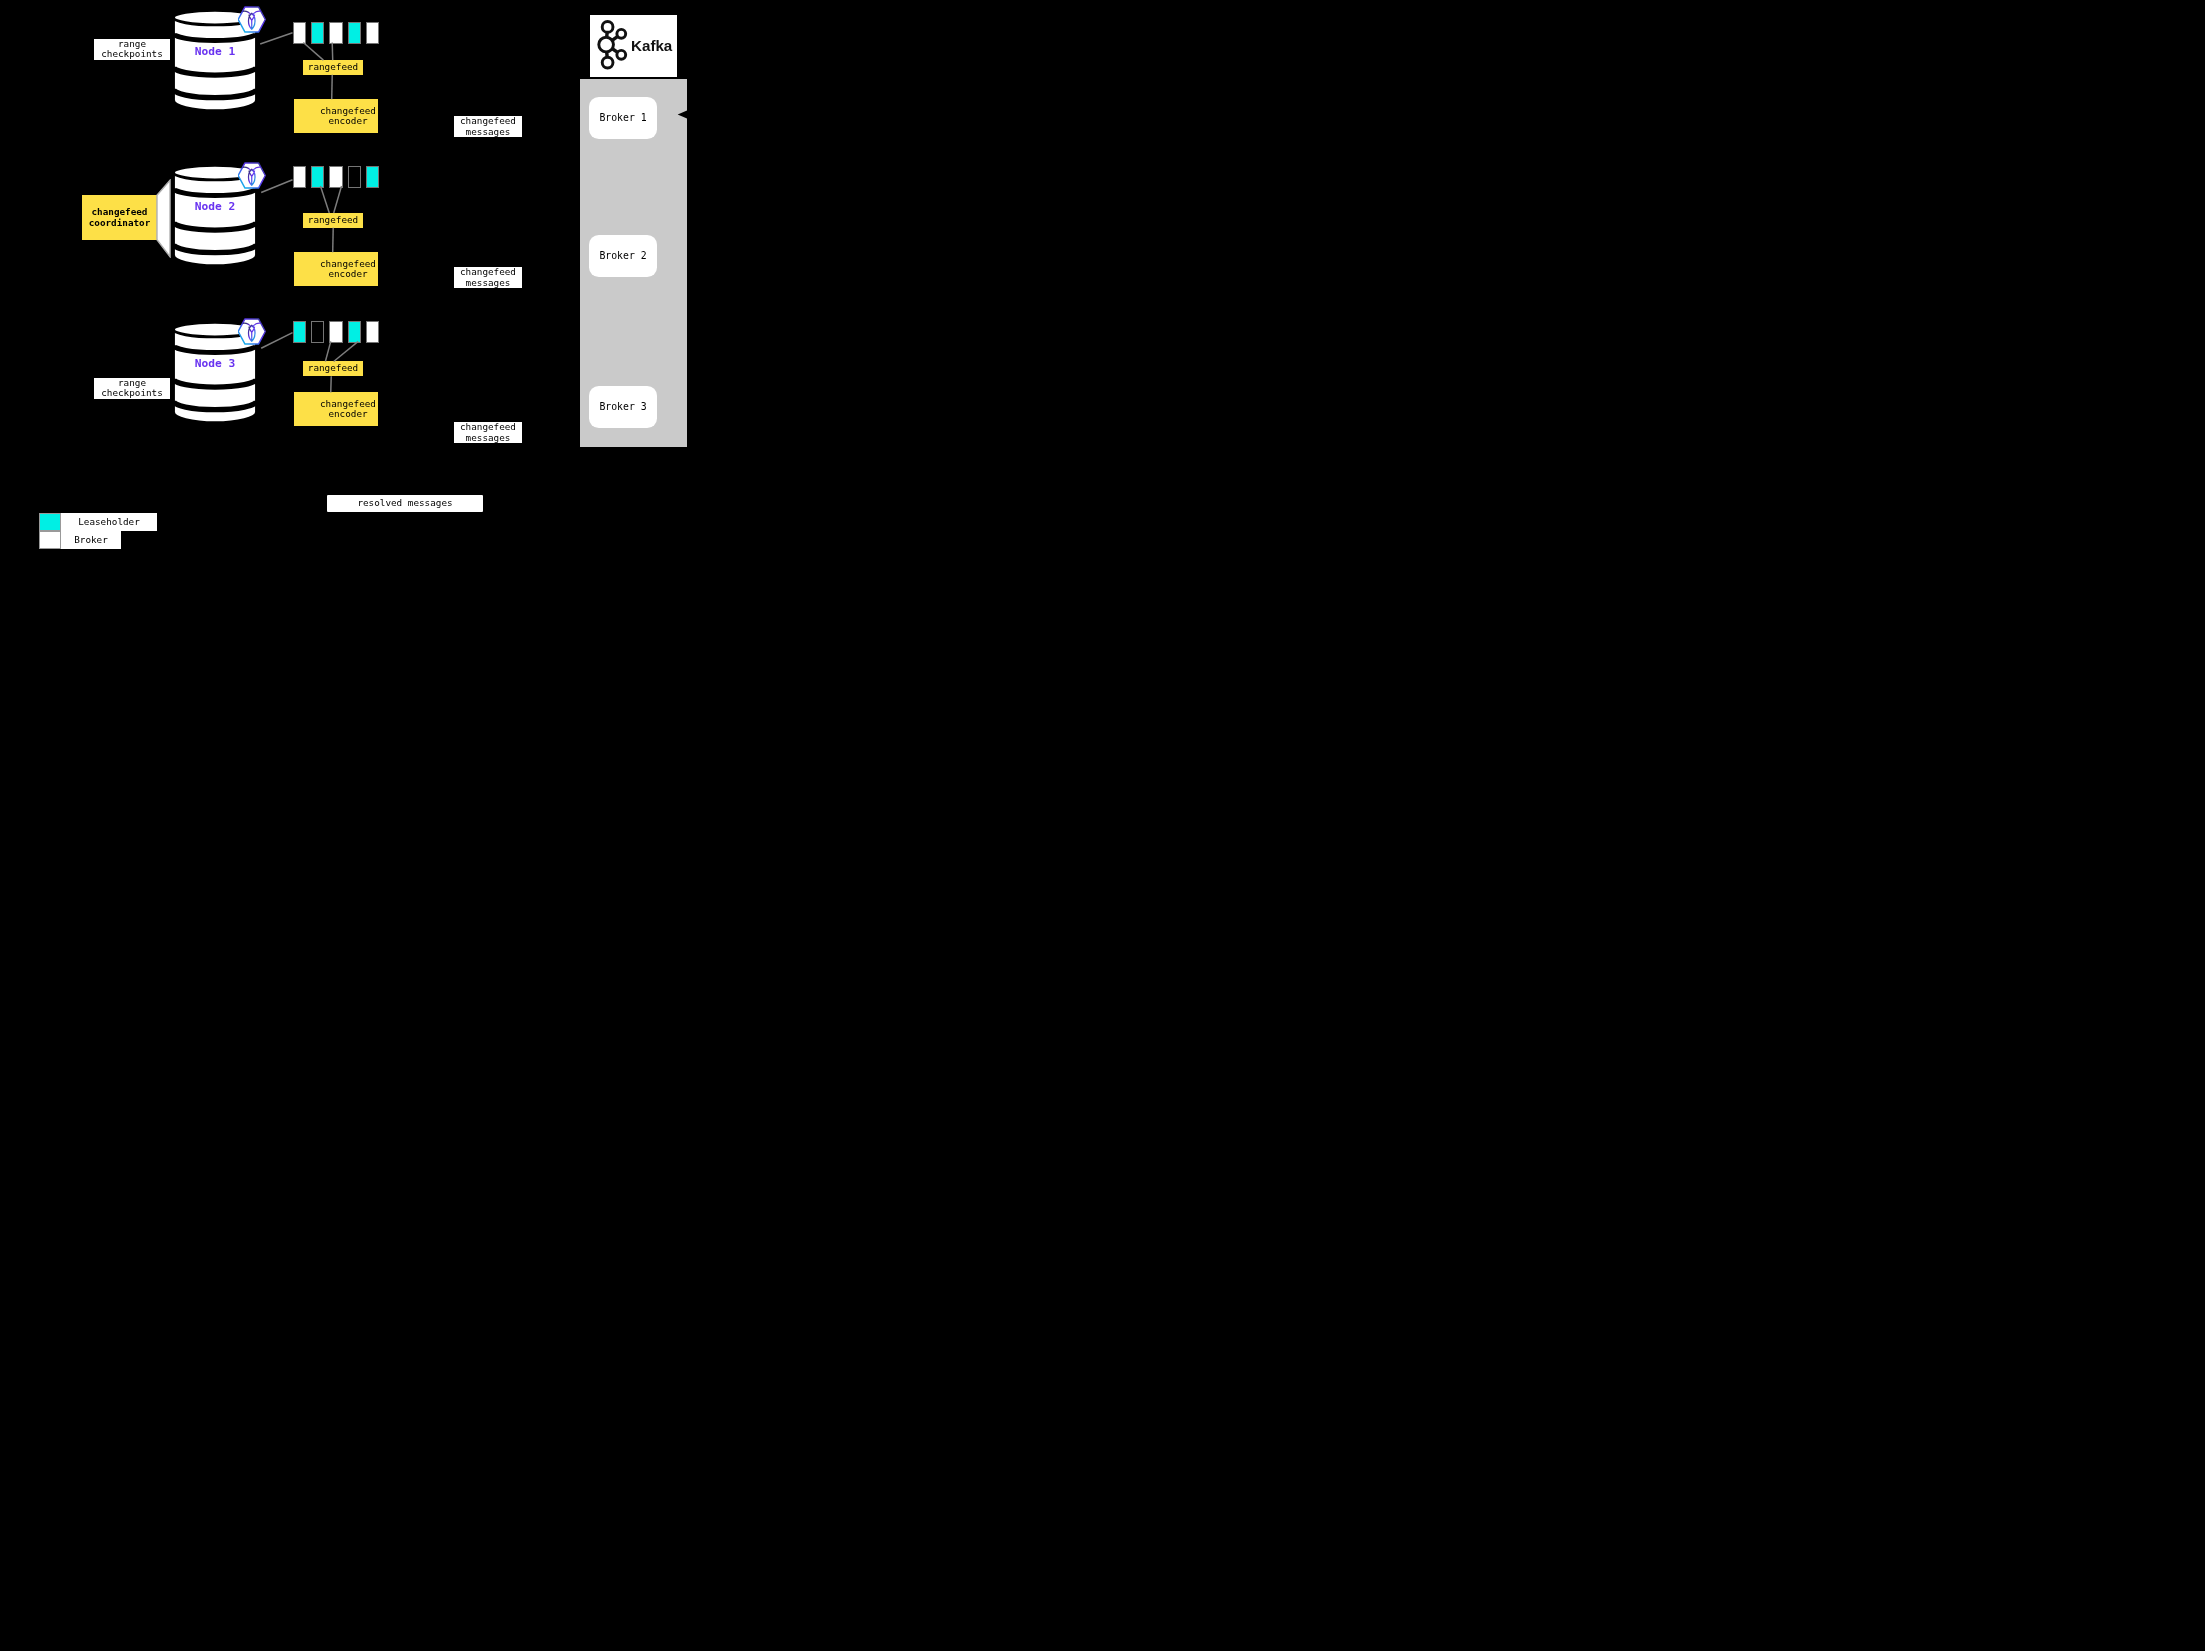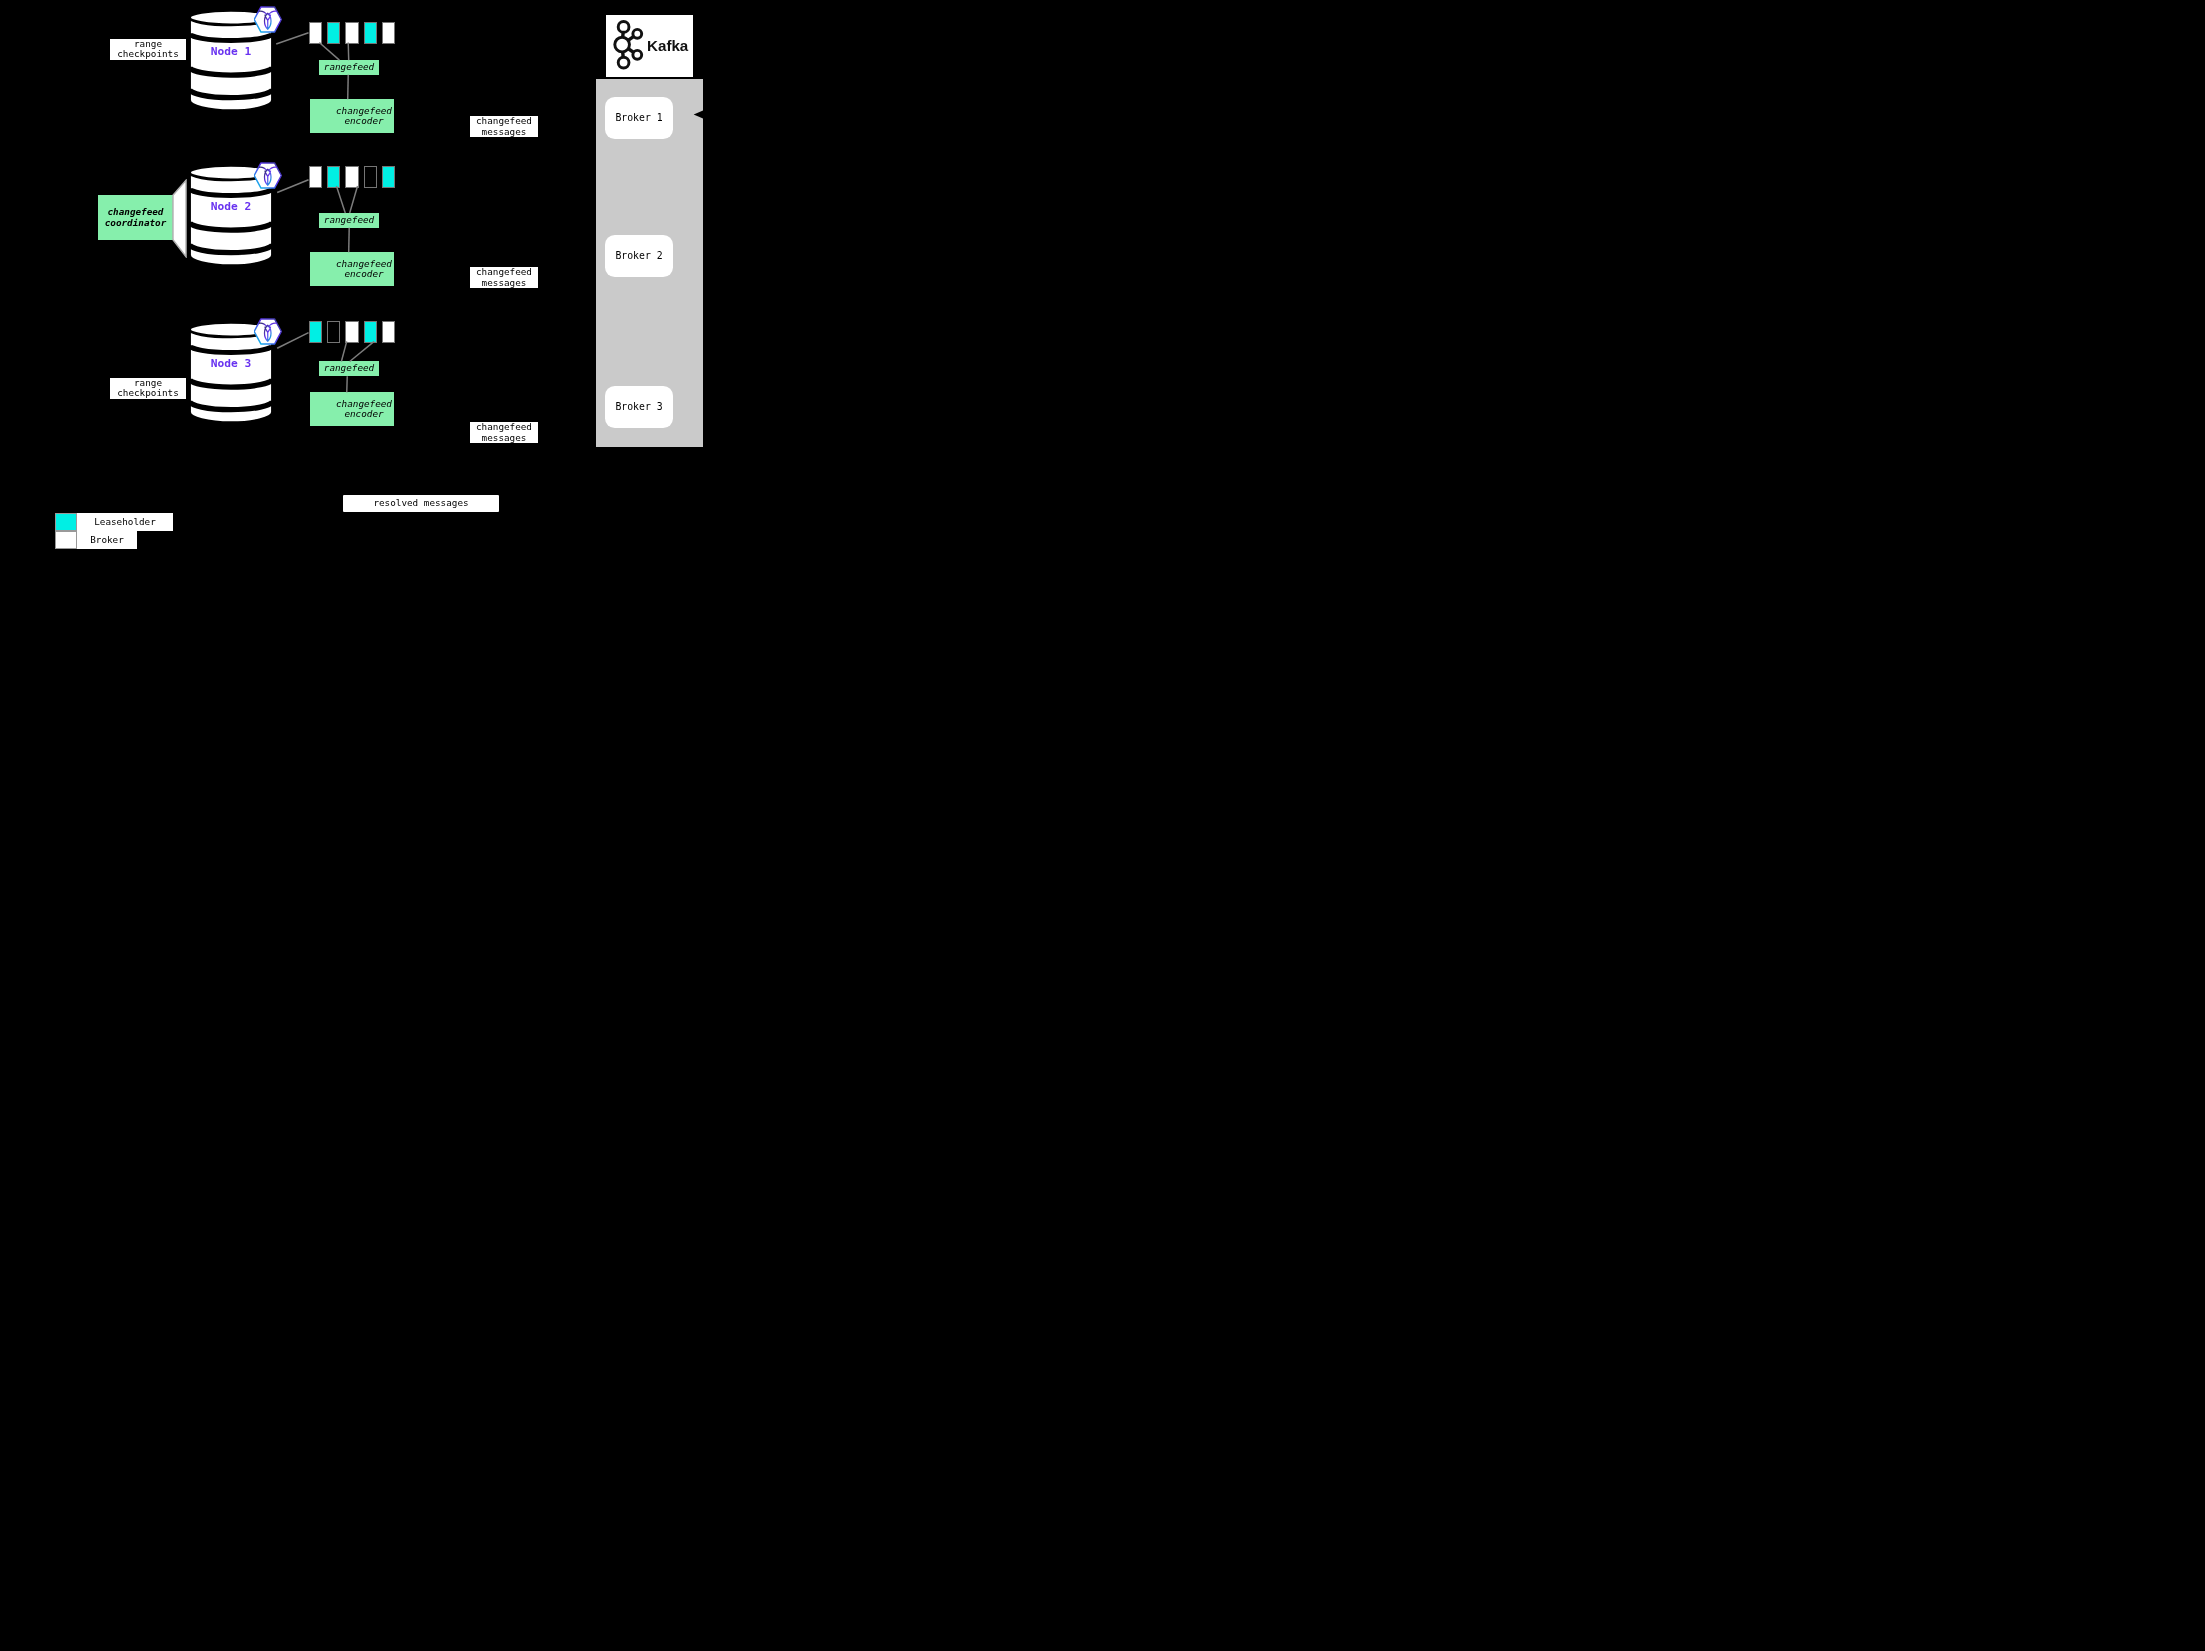--- a/index.html
+++ b/index.html
@@ -1,22 +1,22 @@
 <!DOCTYPE html>
 <html style="--leaseholder: #00efe4; --replica: #ffffff;font-size:7.8px"><head>
 <meta charset="utf-8">
 <style>
   html,body{margin:0;padding:0;background:#000;}
   #canvas{position:relative;width:735px;height:551px;background:#000;overflow:hidden;
-          font-family:"DejaVu Sans Mono","Liberation Mono",monospace;margin-left:16px;}
+          font-family:"DejaVu Sans Mono","Liberation Mono",monospace;}
   .abs{position:absolute;box-sizing:border-box;}
   .lbl{display:flex;align-items:center;justify-content:center;text-align:center;
        color:#000;font-size:9.3px;line-height:10.3px;}
   .whitebox{background:#fff;}
-  .graybox{background:#86efac;font-style:italic;}
+  .graybox{background:#fde047;}
   
   .side-label{left:94px;width:76px;height:20.6px;overflow:hidden;}
   .side-label.n1{top:39px;}
   .side-label.n3{top:378px;}
   
   .coordinator{left:82px;top:195px;width:75px;height:45px;font-weight:bold;}
   .flag{left:156px;top:179px;width:15px;height:79px;}
   
   .cyl{left:172px;width:86px;height:104px;}
   .cyl.n1{top:8.8px;} .cyl.n2{top:164px;} .cyl.n3{top:321px;}

